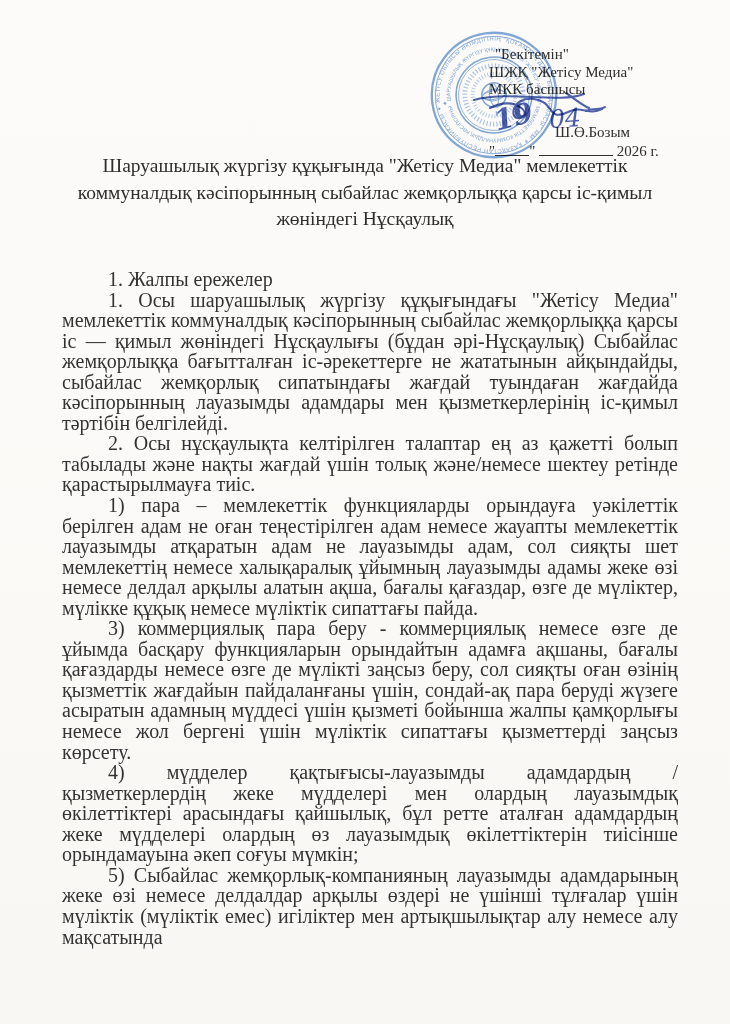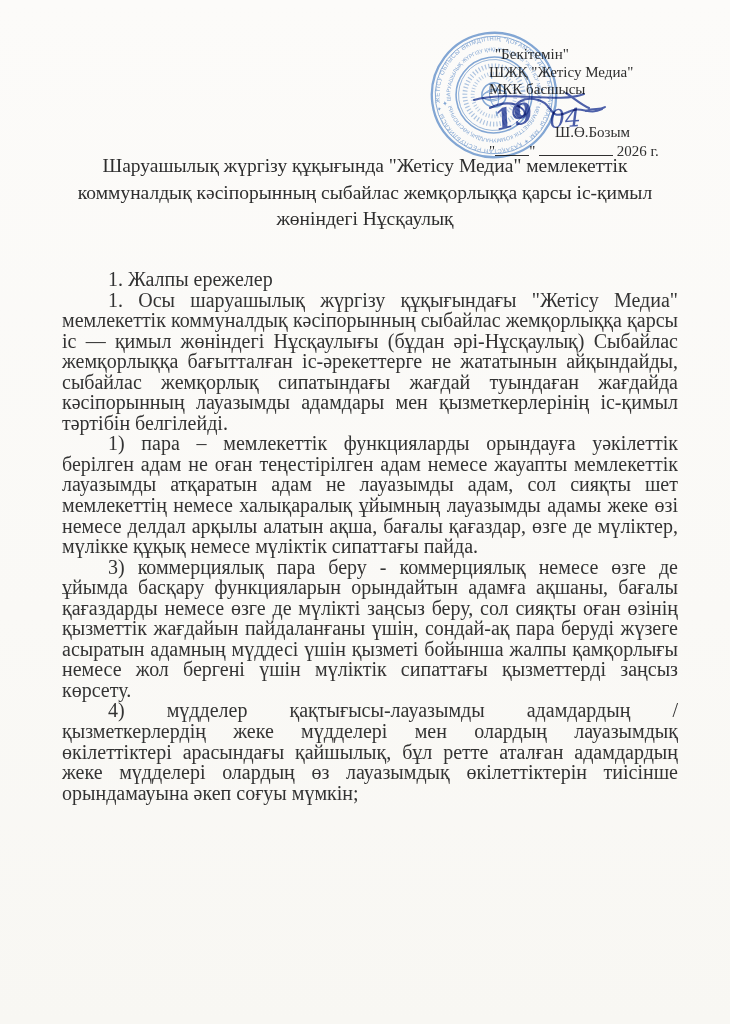--- a/index.html
+++ b/index.html
@@ -109,18 +109,20 @@
     </g>
   </svg>
   <div class="ink hw-day">19</div>
   <div class="ink hw-month">04</div>
 
   <div class="doc-title">Шаруашылық жүргізу құқығында "Жетісу Медиа"  мемлекеттік коммуналдық кәсіпорынның сыбайлас жемқорлыққа қарсы іс-қимыл жөніндегі Нұсқаулық</div>
 
   <div class="doc-body">
       <p class="para">1. Жалпы ережелер</p>
       <p class="para">1. Осы шаруашылық жүргізу құқығындағы "Жетісу Медиа" мемлекеттік коммуналдық кәсіпорынның сыбайлас жемқорлыққа қарсы іс — қимыл жөніндегі Нұсқаулығы (бұдан әрі-Нұсқаулық) Сыбайлас жемқорлыққа бағытталған іс-әрекеттерге не жататынын айқындайды, сыбайлас жемқорлық сипатындағы жағдай туындаған жағдайда кәсіпорынның лауазымды адамдары мен қызметкерлерінің іс-қимыл тәртібін белгілейді.</p>
+      <p class="para">2. Осы нұсқаулықта келтірілген талаптар ең аз қажетті болып табылады және нақты жағдай үшін толық және/немесе шектеу ретінде қарастырылмауға тиіс.</p>
       <p class="para">1) пара – мемлекеттік функцияларды орындауға уәкілеттік берілген адам не оған теңестірілген адам немесе жауапты мемлекеттік лауазымды атқаратын адам не лауазымды адам, сол сияқты шет мемлекеттің немесе халықаралық ұйымның лауазымды адамы жеке өзі немесе делдал арқылы алатын ақша, бағалы қағаздар, өзге де мүліктер, мүлікке құқық немесе мүліктік сипаттағы пайда.</p>
       <p class="para">3) коммерциялық пара беру - коммерциялық немесе өзге де ұйымда басқару функцияларын орындайтын адамға ақшаны, бағалы қағаздарды немесе өзге де мүлікті заңсыз беру, сол сияқты оған өзінің қызметтік жағдайын пайдаланғаны үшін, сондай-ақ пара беруді жүзеге асыратын адамның мүддесі үшін қызметі бойынша жалпы қамқорлығы немесе жол бергені үшін мүліктік сипаттағы қызметтерді заңсыз көрсету.</p>
       <p class="para">4) мүдделер қақтығысы-лауазымды адамдардың / қызметкерлердің жеке мүдделері мен олардың лауазымдық өкілеттіктері арасындағы қайшылық, бұл ретте аталған адамдардың жеке мүдделері олардың өз лауазымдық өкілеттіктерін тиісінше орындамауына әкеп соғуы мүмкін;</p>
+      <p class="para">5) Сыбайлас жемқорлық-компанияның лауазымды адамдарының жеке өзі немесе делдалдар арқылы өздері не үшінші тұлғалар үшін мүліктік (мүліктік емес) игіліктер мен артықшылықтар алу немесе алу мақсатында</p>
     </div>
 
 </div>
 
 </body></html>

